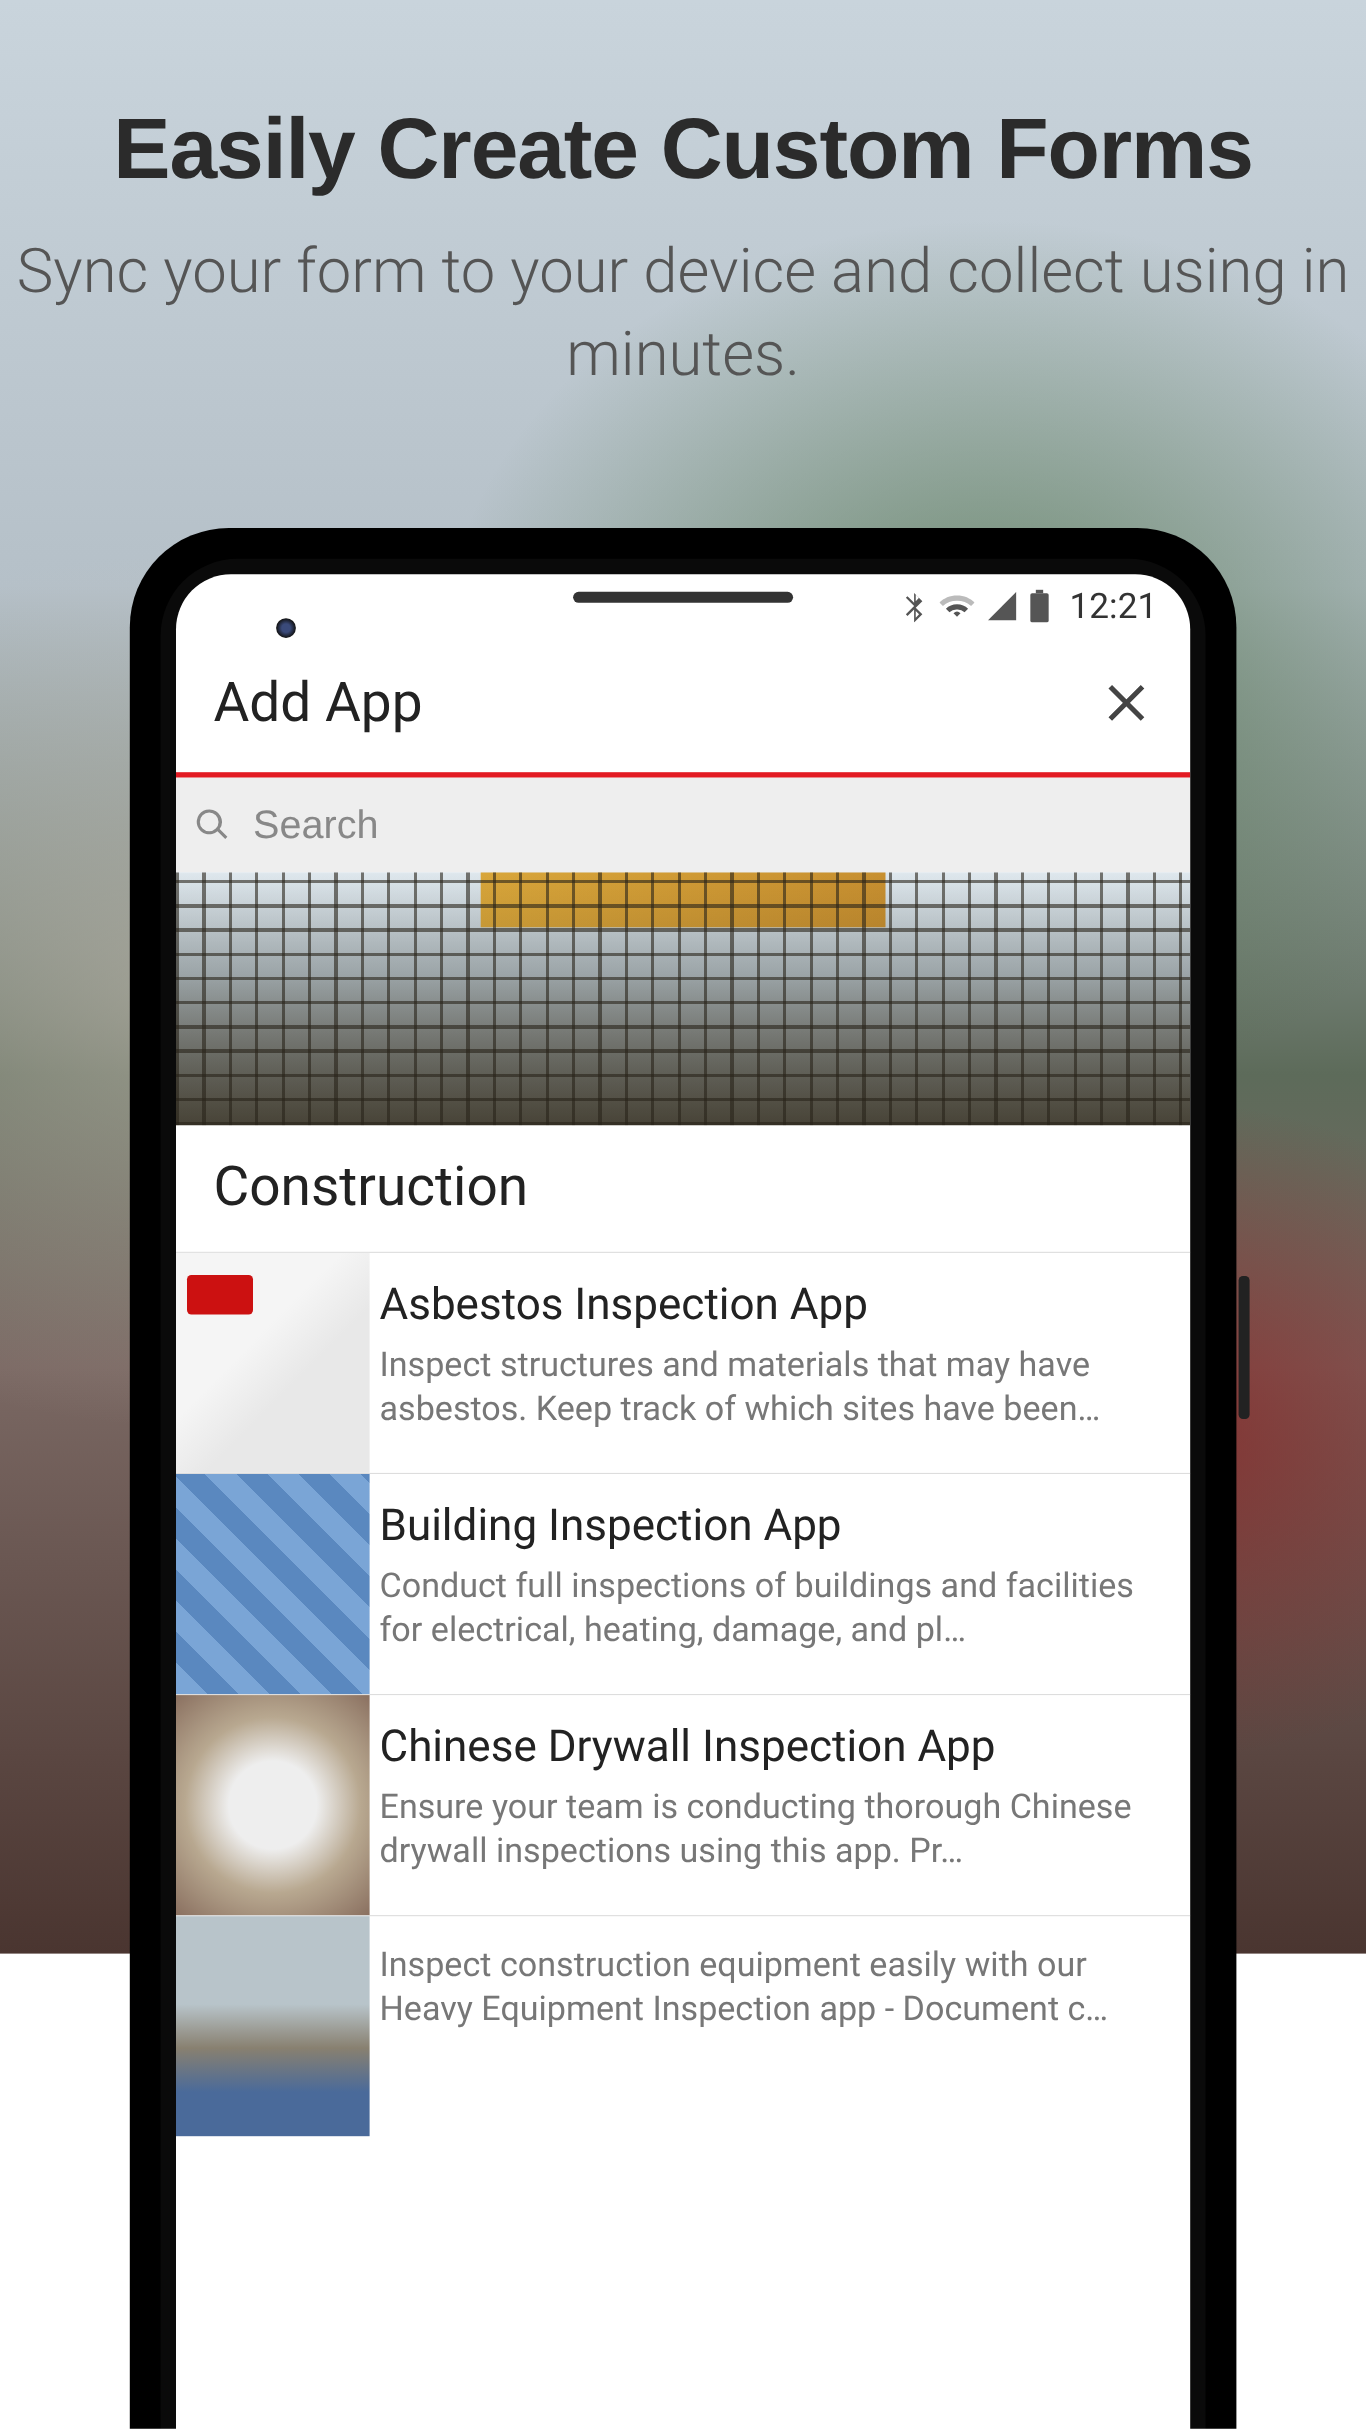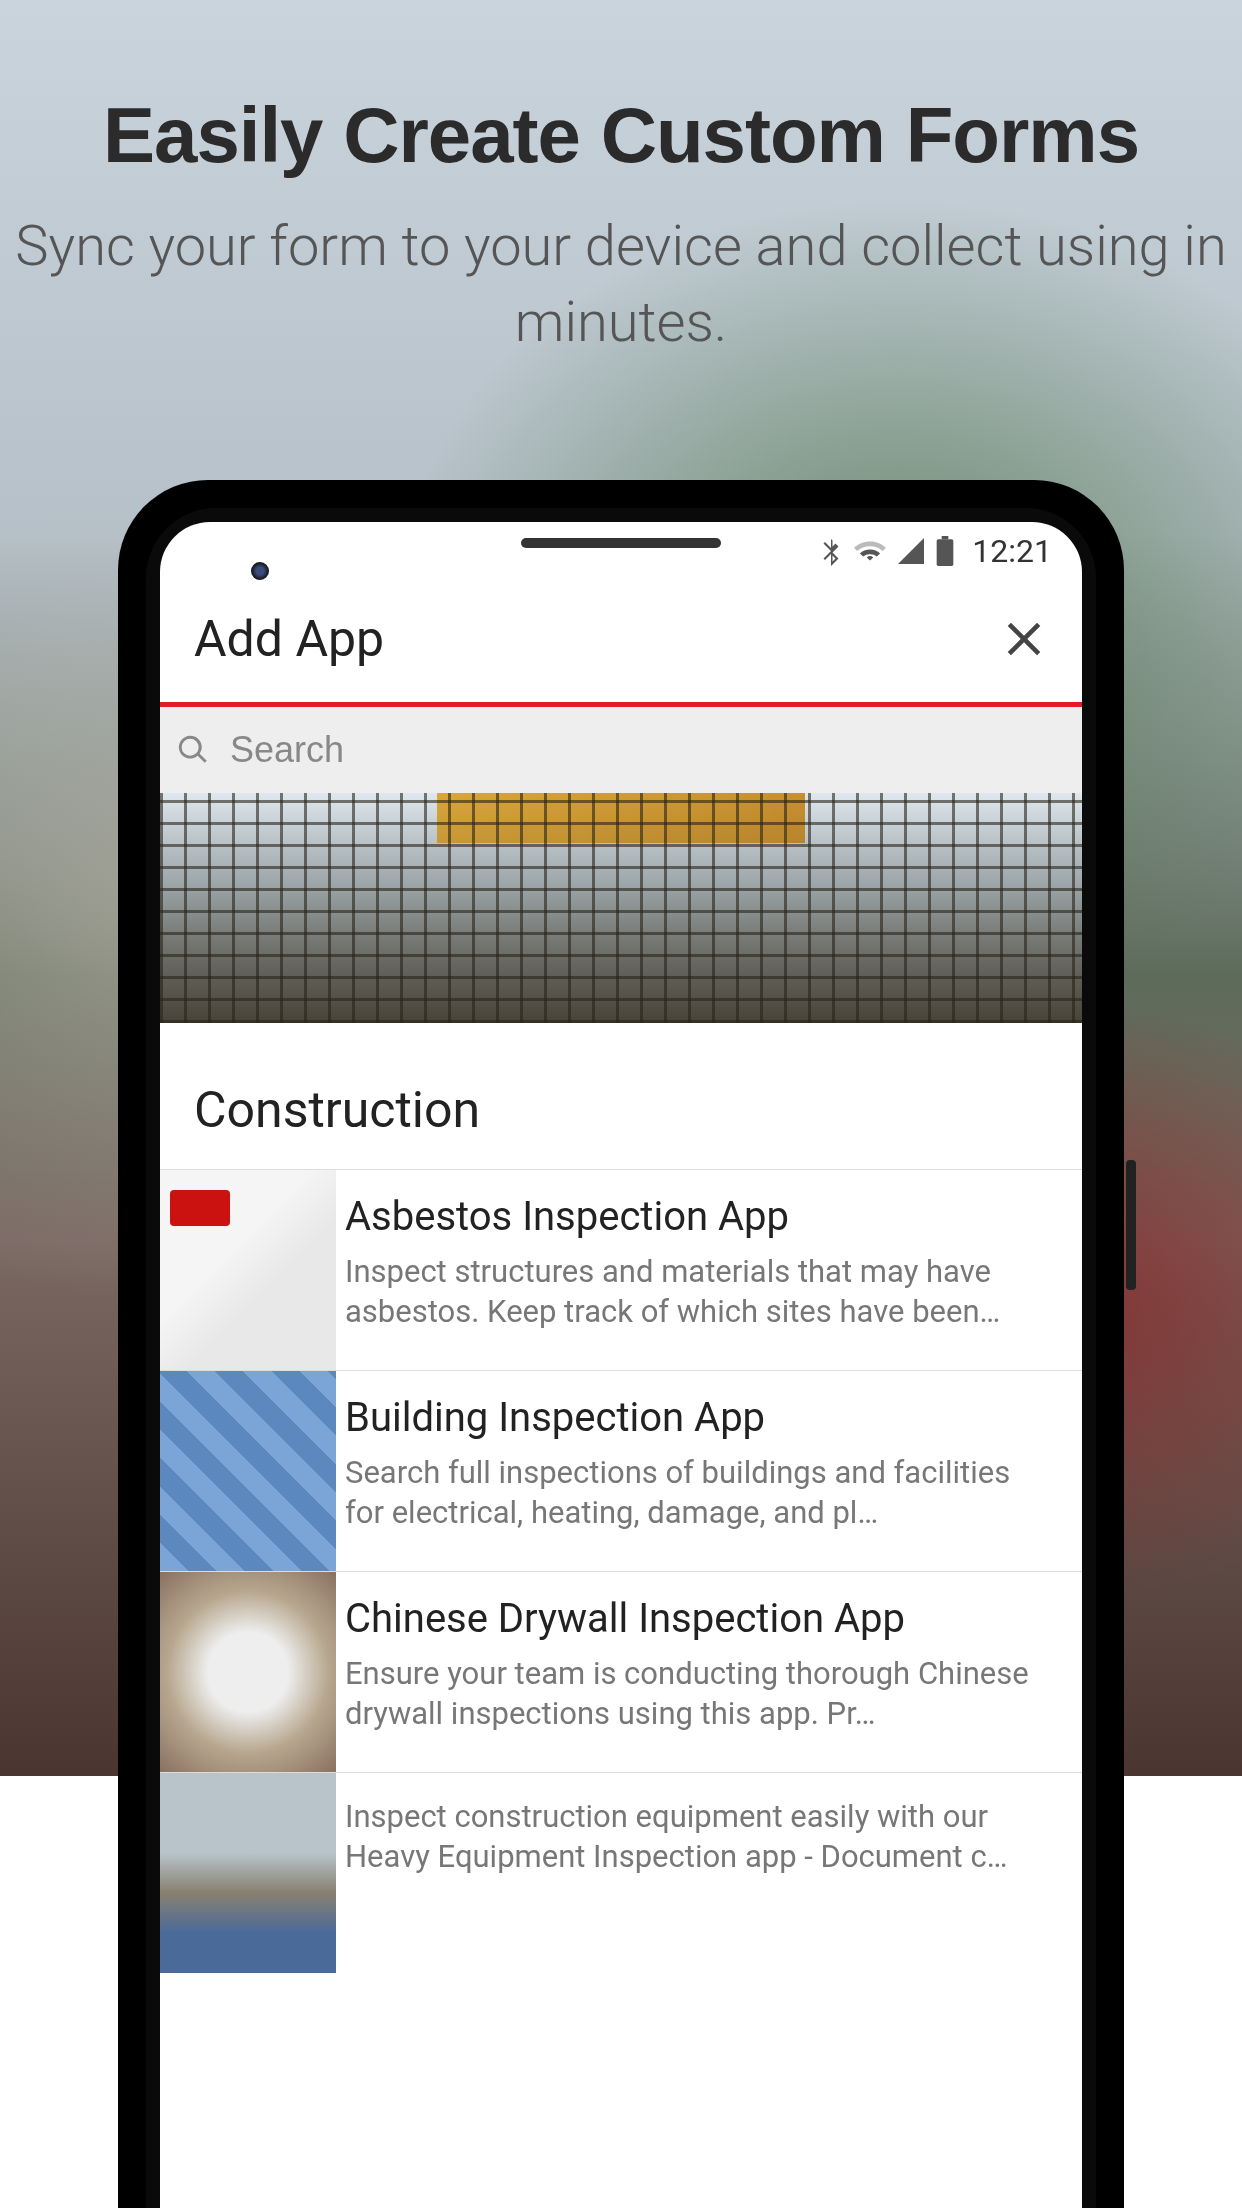--- a/index.html
+++ b/index.html
@@ -125,21 +125,21 @@
     linear-gradient(180deg, transparent 0%, rgba(30,25,15,0.45) 100%);
 }
 .hero::before {
   content:'';
   position:absolute; top:0; left:30%; width:40%; height:50px;
   background: linear-gradient(90deg, #d9a63a, #c89030);
 }
 
 .section-title {
   font-size: 50px; color: #222;
-  padding: 58px 34px 30px;
+  padding: 27px 34px 30px;
   font-weight: 400;
 }
 
 .list { flex: 1; }
 .item {
   display: flex; gap: 9px;
   border-top: 1px solid #ddd;
   min-height: 200px;
 }
 .thumb {
@@ -240,21 +240,21 @@
               <div class="thumb t1"></div>
               <div class="item-body">
                 <div class="item-title">Asbestos Inspection App</div>
                 <div class="item-desc">Inspect structures and materials that may have asbestos.  Keep track of which sites have been…</div>
               </div>
             </div>
             <div class="item">
               <div class="thumb t2"></div>
               <div class="item-body">
                 <div class="item-title">Building Inspection App</div>
-                <div class="item-desc">Search full inspections of buildings and facilities for electrical, heating, damage, and pl…</div>
+                <div class="item-desc">Conduct full inspections of buildings and facilities for electrical, heating, damage, and pl…</div>
               </div>
             </div>
             <div class="item">
               <div class="thumb t3"></div>
               <div class="item-body">
                 <div class="item-title">Chinese Drywall Inspection App</div>
                 <div class="item-desc">Ensure your team is conducting thorough Chinese drywall inspections using this app. Pr…</div>
               </div>
             </div>
             <div class="item">

